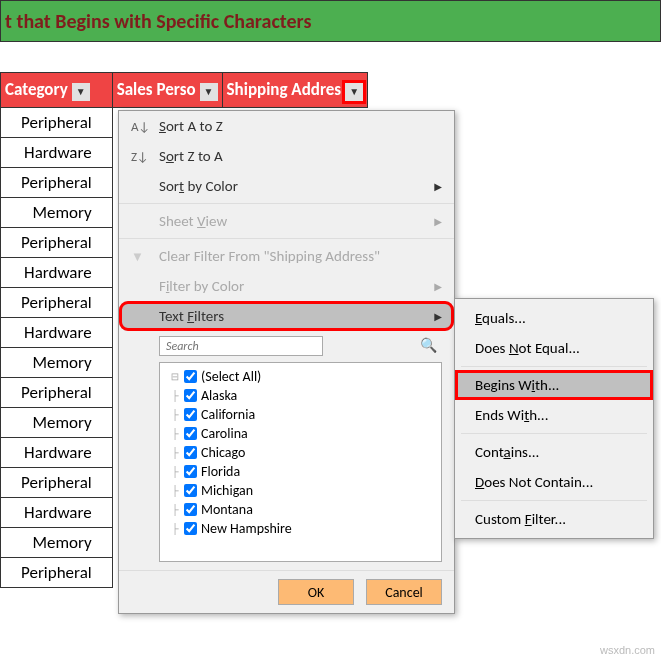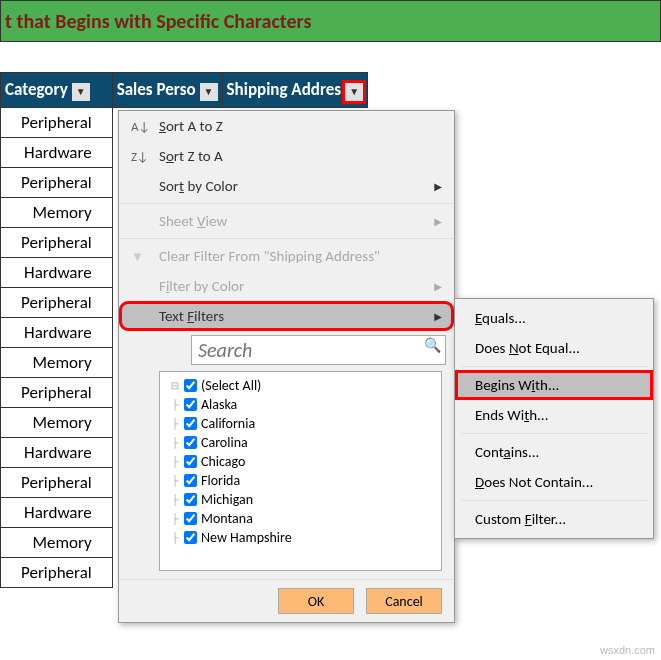--- a/index.html
+++ b/index.html
@@ -1,37 +1,37 @@
 <!DOCTYPE html>
 <html><head>
 <meta charset="utf-8">
 <style>
 * { box-sizing: border-box; margin: 0; padding: 0; font-family: Calibri, Arial, sans-serif; }
 body { background: #fff; width: 661px; height: 660px; overflow: hidden; position: relative; }
 
 .title-bar { background: #4CAF50; color: #7f1d1d; font-size: 20px; font-weight: bold; padding: 8px 4px; border: 1px solid #333; }
 
 .table-container { margin-top: 30px; border-collapse: collapse; }
-.header-row { background: #0c4a6e; }
+.header-row { background: #ef4444; }
 .header-cell { color: #fff; font-weight: bold; padding: 6px 4px; border: 1px solid #333; font-size: 17px; position: relative; }
 .header-cell .drop-btn { background: #e1e1e1; width: 18px; height: 18px; display: inline-flex; align-items: center; justify-content: center; font-size: 10px; color: #333; margin-left: 4px; cursor: pointer; }
 .header-cell.highlighted .drop-btn { outline: 3px solid #ff0000; }
 .data-cell { border: 1px solid #333; padding: 4px 20px; font-size: 17px; text-align: right; width: 110px; }
 
 .filter-menu { position: absolute; top: 110px; left: 118px; width: 337px; background: #f0f0f0; border: 1px solid #999; box-shadow: 2px 2px 6px rgba(0,0,0,0.3); }
 .menu-item { display: flex; align-items: center; padding: 6px 12px; font-size: 15px; color: #333; cursor: pointer; }
 .menu-item.disabled { color: #aaa; cursor: default; }
 .menu-item .icon { width: 28px; font-size: 13px; color: #666; }
 .menu-item.disabled .icon { color: #ccc; }
 .menu-item .arrow { margin-left: auto; font-size: 10px; }
 .menu-sep { height: 1px; background: #ddd; margin: 2px 0; }
 .menu-item.highlighted { background: #c0c0c0; outline: 3px solid #ff0000; outline-offset: -3px; border-radius: 9px; }
 
 .search-row { padding: 4px 12px 4px 40px; display: flex; align-items: center; }
-.search-box { flex: 1; border: 1px solid #aaa; padding: 2px 22px 2px 6px; font-size: 20px; color: #888; font-style: italic; background: #fff; position: relative; margin-left: 32px; }
+.search-box { flex: 1; border: 1px solid #aaa; padding: 2px 22px 2px 6px; font-size: 12px; color: #888; font-style: italic; background: #fff; position: relative; }
 .search-wrap { flex: 1; position: relative; }
 .search-icon { position: absolute; right: 4px; top: 2px; color: #2b7cd3; font-size: 14px; }
 
 .list-box { margin: 2px 12px 8px 40px; background: #fff; border: 1px solid #aaa; height: 200px; overflow: hidden; padding: 4px; }
 .list-item { display: flex; align-items: center; font-size: 14px; padding: 1px 2px; }
 .list-item .tree-line { width: 18px; color: #aaa; font-size: 10px; text-align: center; }
 .list-item input { margin-right: 4px; }
 
 .btn-row { padding: 8px 12px; display: flex; justify-content: flex-end; gap: 12px; border-top: 1px solid #ddd; background: #f0f0f0; }
 .btn-row button { width: 76px; height: 26px; background: #fdba74; border: 1px solid #aaa; font-size: 14px; cursor: pointer; }

